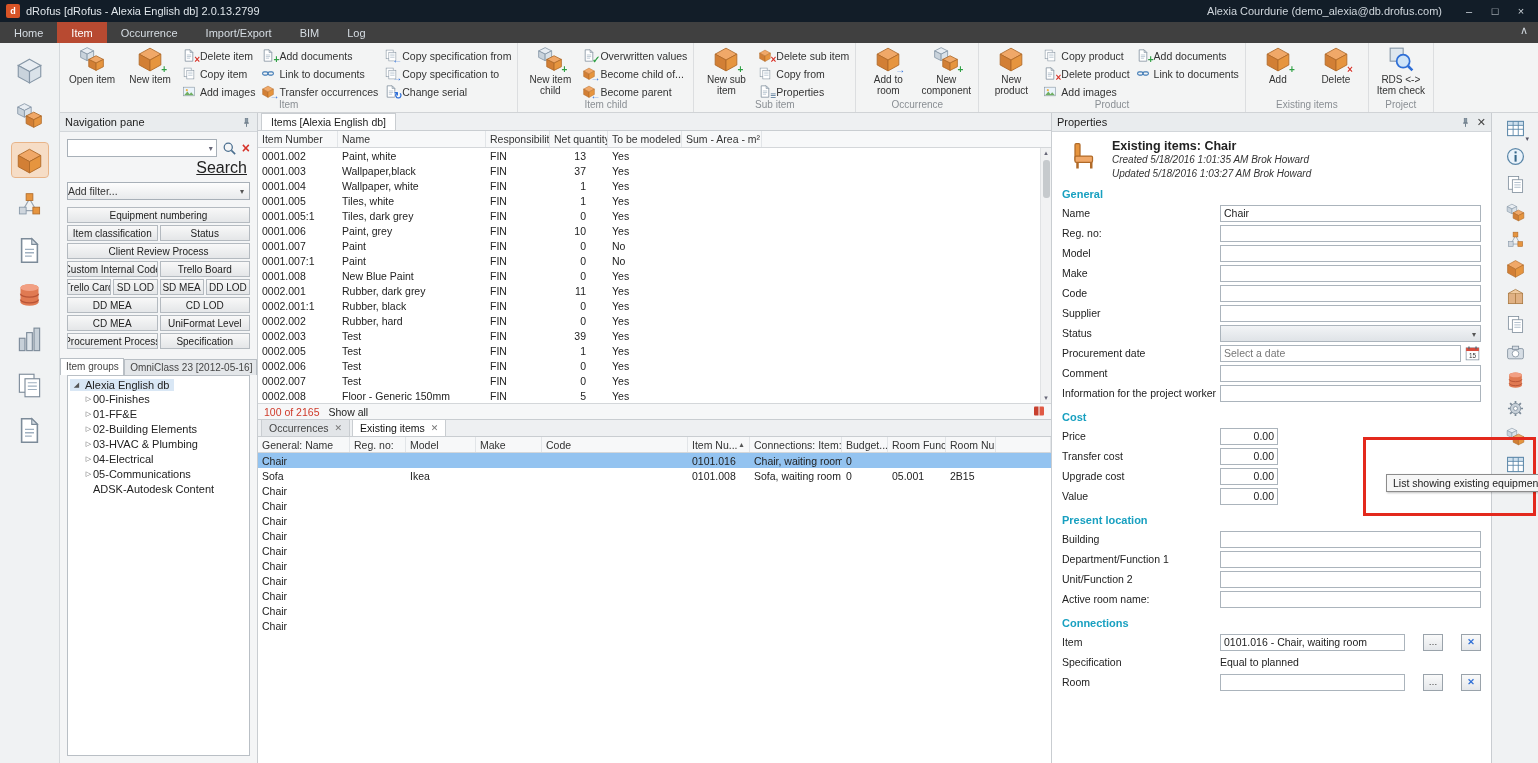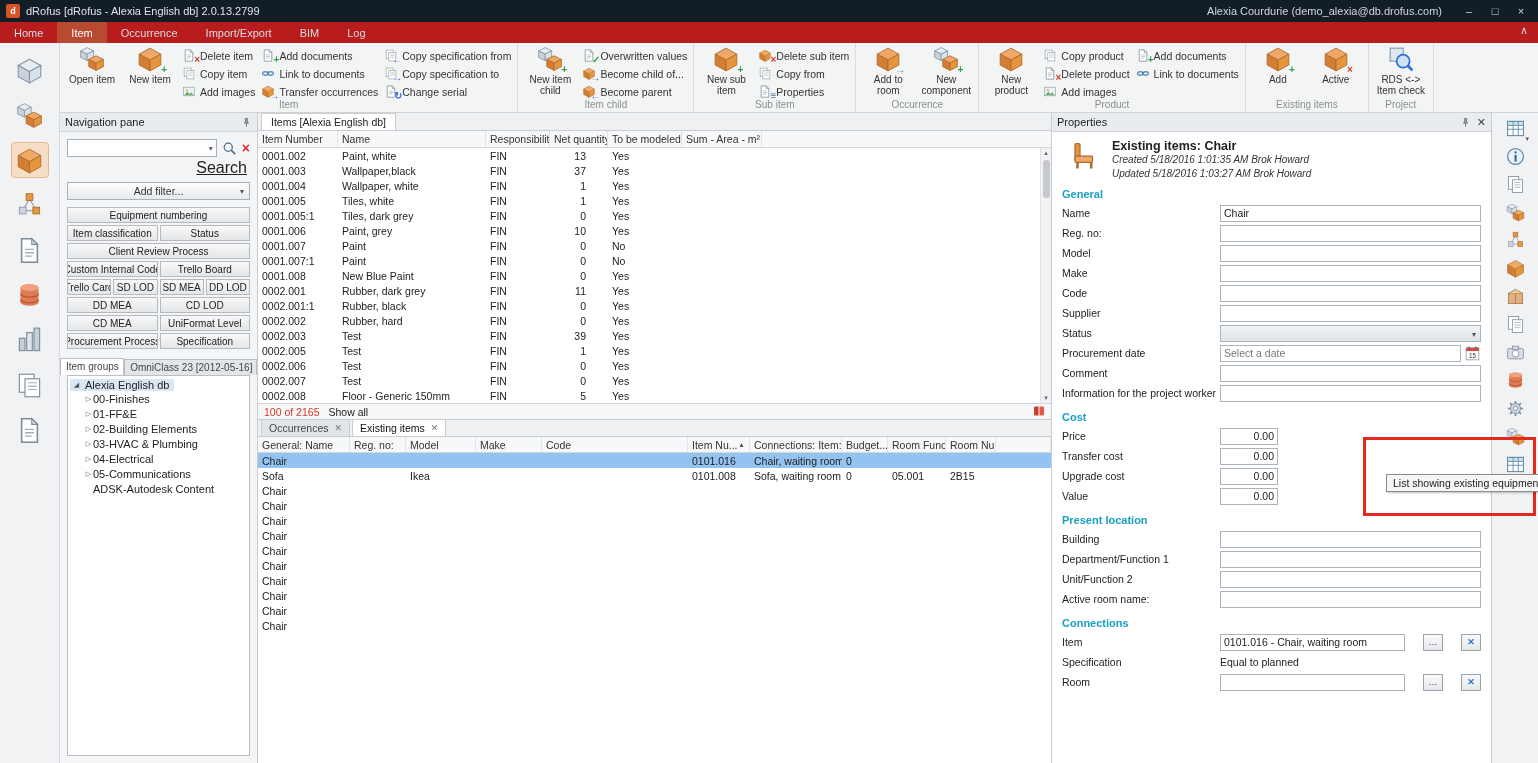--- a/index.html
+++ b/index.html
@@ -9,21 +9,21 @@
 
 
 .titlebar{height:22px;background:#121d28;color:#dfe5ea;display:flex;align-items:center;padding:0 6px;gap:6px;font-size:11px}
 .logo{width:14px;height:14px;background:#d75427;border-radius:2px;display:flex;align-items:center;justify-content:center;color:#fff;font-weight:bold;font-size:9px;flex:none}
 .titlebar .spacer{flex:1}
 .titlebar .user{color:#cfd6dc;margin-right:10px}
 .winbtns{display:flex;gap:4px}
 .winbtn{width:22px;height:16px;display:flex;align-items:center;justify-content:center;color:#cfd6dc;font-size:11px;cursor:default}
 
 
-.menubar{height:21px;background:#b91c1c;display:flex;align-items:stretch;color:#d6dde3;font-size:11px;position:relative}
+.menubar{height:21px;background:#404040;display:flex;align-items:stretch;color:#d6dde3;font-size:11px;position:relative}
 .mtab{padding:0 14px;display:flex;align-items:center}
 .mtab.active{background:#b84a31;color:#fff}
 .menucaret{position:absolute;right:10px;top:2px;color:#cfd6dc;font-size:11px}
 
 
 .below{display:flex;height:720px}
 .left-rail{width:60px;background:#f0f2f3;border-right:1px solid #d5d9dc;display:flex;flex-direction:column;align-items:center;padding-top:10px;gap:11px;flex:none}
 .rail-ic{width:36px;height:34px;display:flex;align-items:center;justify-content:center;border-radius:3px}
 .rail-ic.active{background:#f6ddc6;outline:1px solid #e8b488}
 .rail-ic svg{width:27px;height:27px}
@@ -51,21 +51,21 @@
 .pane-head .hicons{display:flex;gap:6px;align-items:center}
 .pane-head svg{width:11px;height:11px}
 .pane-head .hx{font-size:11px;color:#444}
 .search-row{display:flex;align-items:center;gap:5px;padding:7px 7px 0}
 .search-box{flex:1;height:18px;background:#fff;border:1px solid #a8b0b8;display:flex;align-items:center;padding:0 3px}
 .search-box input{flex:1;border:none;outline:none;font-size:10.5px;min-width:0;font-family:inherit}
 .search-box .caret{font-size:8px;color:#667}
 .sicon{width:15px;height:15px}
 .xicon{color:#d6342a;font-weight:bold;font-size:14px;line-height:1}
 .search-link{text-align:right;padding:2px 10px 5px;color:#222;text-decoration:underline;font-size:16px}
-.addfilter{margin:0 7px 7px;height:18px;border:1px solid #a8b0b8;background:linear-gradient(#fdfdfd,#e8eaec);display:flex;align-items:center;justify-content:center;position:relative;font-size:10.5px;color:#333}
+.addfilter{margin:0 7px 7px;height:18px;border:1px solid #a8b0b8;background:linear-gradient(#fdfdfd,#e8eaec);display:flex;align-items:center;justify-content:flex-start;position:relative;font-size:10.5px;color:#333}
 .addfilter .caret{position:absolute;right:5px;font-size:8px;color:#555}
 .fbtns{display:flex;flex-direction:column;gap:2px;padding:0 7px}
 .frow{display:flex;gap:2px}
 .fbtn{flex:1;height:16px;border:1px solid #b4bac0;background:linear-gradient(#f8f8f8,#e4e6e8);display:flex;align-items:center;justify-content:center;font-size:10px;white-space:nowrap;overflow:hidden;color:#222;padding:0 2px}
 .nav-tabs{display:flex;margin:9px 0 0;font-size:10px;align-items:flex-end}
 .ntab{padding:2px 5px;border:1px solid #b9bfc5;border-bottom:none;background:#e3e6e9;color:#444;white-space:nowrap;overflow:hidden}
 .ntab.active{background:#fff;padding-bottom:3px}
 .tree{background:#fff;border:1px solid #b9bfc5;margin:0 7px 7px;flex:1;padding:3px 2px;font-size:11px;overflow:hidden}
 .tree-root{display:flex;align-items:center;gap:4px;background:#d9e7f5;width:max-content;padding:0 5px 0 2px}
 .tree-item{display:flex;align-items:center;padding:1.5px 0 1.5px 14px;color:#222}
@@ -625,21 +625,21 @@
                 </span>
               <span>Add</span>
             </span>
             <span class="bigbtn">
               <span class="ic">
                   <svg>
                     <use href="#i-cube"></use>
                   </svg>
                   <em class="bd bd-x">×</em>
                 </span>
-              <span>Active</span>
+              <span>Delete</span>
             </span>
           </div>
           <div class="rgroup-label">Existing items</div>
         </div>
 
         <div class="rgroup">
           <div class="rgroup-body">
             <span class="bigbtn">
               <span class="ic">
                   <svg>

